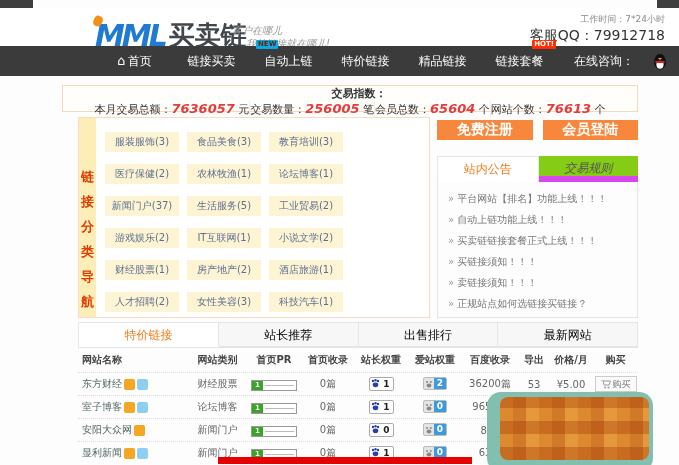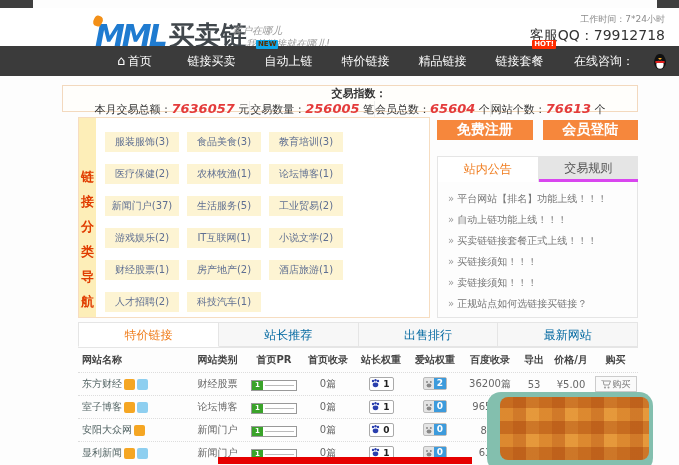--- a/index.html
+++ b/index.html
@@ -43,29 +43,29 @@
   .cat-strip{position:absolute;left:0;top:0;bottom:0;width:17px;background:#fdeeb8;color:#e03c00;font-weight:bold;font-size:13px;text-align:center;padding-top:46px;line-height:25px;}
   .cat-grid{position:absolute;left:22px;top:8px;right:2px;display:flex;flex-wrap:wrap;}
   .cat-item{width:74px;height:20px;line-height:20px;margin:6px 4px;background:#fdf4d3;color:#5f6f92;font-size:10px;text-align:center;cursor:pointer;white-space:nowrap;overflow:hidden;}
 
   
   .acct-btns{position:absolute;left:437px;top:120px;width:201px;display:flex;gap:10px;}
   .acct-btn{flex:1;height:20px;background:#f6873c;color:#fff;border:none;font-size:14px;font-weight:bold;cursor:pointer;font-family:inherit;}
   .notice-tabs{position:absolute;left:437px;top:156px;width:201px;height:26px;display:flex;}
   .ntab{flex:1;text-align:center;line-height:25px;font-size:12px;cursor:pointer;}
   .ntab.active{background:#fff;color:#f07c1e;border:1px solid #e5e5e5;border-bottom:none;}
-  .ntab.idle{background:#e5e5e5;color:#555;border-bottom:3px solid #d946ef;}
+  .ntab.idle{background:#84cc16;color:#555;border-bottom:6px solid #d946ef;font-style:italic;}
   .notice-box{position:absolute;left:437px;top:182px;width:201px;height:136px;border:1px solid #e5e5e5;border-top:none;padding:6px 10px;overflow:hidden;}
   .notice-item{font-size:10px;color:#777;line-height:21px;cursor:pointer;white-space:nowrap;overflow:hidden;}
   .notice-item:before{content:"» ";color:#999;}
 
   
   .listing{position:absolute;left:78px;top:322px;width:560px;height:143px;}
   .ltabs{display:flex;height:26px;border-bottom:1px solid #e5e5e5;}
-  .ltab{flex:1;text-align:center;line-height:25px;font-size:12px;color:#0369a1;background:#f7f7f7;border:1px solid #e5e5e5;border-left:none;cursor:pointer;}
+  .ltab{flex:1;text-align:center;line-height:25px;font-size:12px;color:#000000;background:#f7f7f7;border:1px solid #e5e5e5;border-left:none;cursor:pointer;}
   .ltab:first-child{border-left:1px solid #e5e5e5;}
   .ltab.active{background:#fff;color:#ef7c1a;border-bottom:1px solid #fff;}
   .thead,.trow{display:flex;align-items:center;white-space:nowrap;}
   .thead{height:24px;font-size:10px;color:#444;font-weight:bold;}
   .trow{height:23px;font-size:10px;color:#666;border-top:1px dotted #ddd;cursor:pointer;}
   .thead .c,.trow .c{text-align:center;overflow:hidden;}
   .c0{width:112px;text-align:left !important;padding-left:4px;display:flex;align-items:center;gap:2px;}
   .c1{width:55px;} .c2{width:58px;} .c3{width:50px;} .c4{width:56px;} .c5{width:52px;}
   .c6{width:58px;} .c7{width:30px;} .c8{width:44px;} .c9{width:45px;}
   .site{color:#566;}
@@ -167,20 +167,21 @@
         <div class="cat-item">新闻门户(37)</div>
         <div class="cat-item">生活服务(5)</div>
         <div class="cat-item">工业贸易(2)</div>
         <div class="cat-item">游戏娱乐(2)</div>
         <div class="cat-item">IT互联网(1)</div>
         <div class="cat-item">小说文学(2)</div>
         <div class="cat-item">财经股票(1)</div>
         <div class="cat-item">房产地产(2)</div>
         <div class="cat-item">酒店旅游(1)</div>
         <div class="cat-item">人才招聘(2)</div>
+        <div class="cat-item">女性美容(3)</div>
         <div class="cat-item">科技汽车(1)</div>
       </div>
   </div>
 
   <div class="acct-btns">
     <button class="acct-btn">免费注册</button>
     <button class="acct-btn">会员登陆</button>
   </div>
 
   <div class="notice-tabs">

